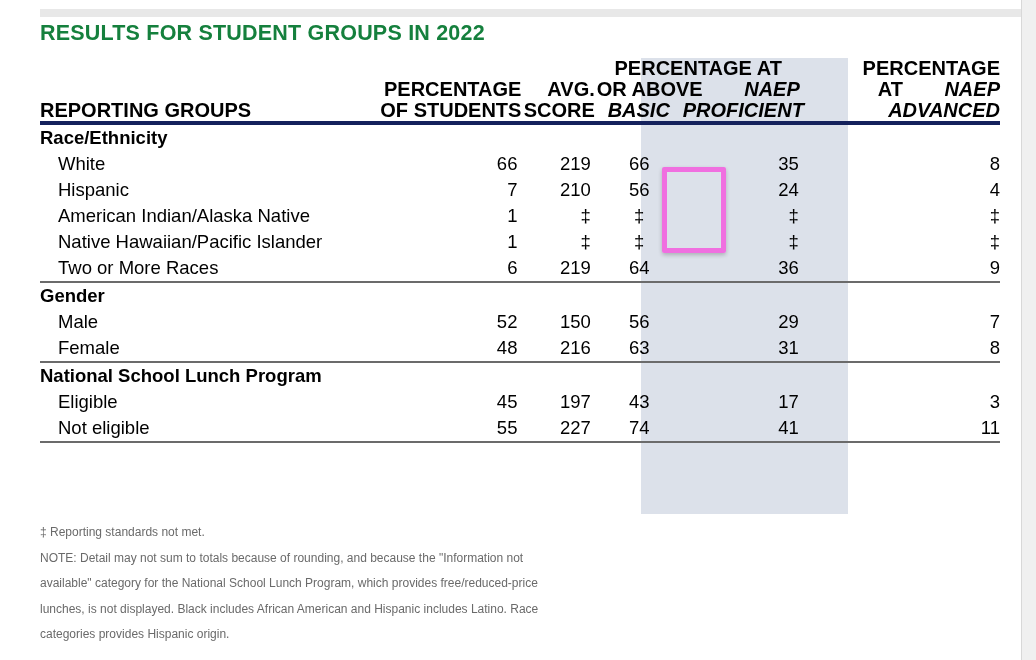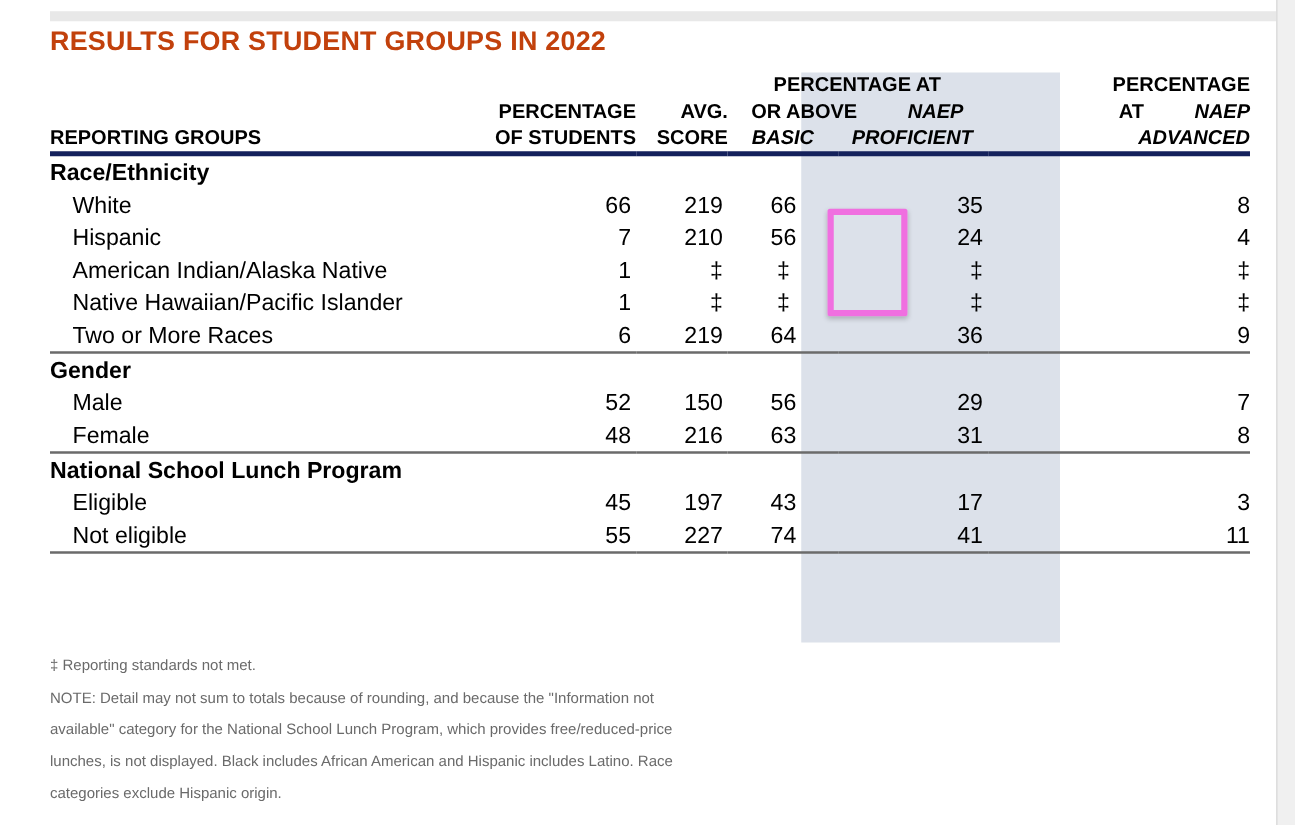--- a/index.html
+++ b/index.html
@@ -27,21 +27,21 @@
     border-left:1px solid #d8d8d8;
   }
   .left-edge{
     position:absolute;left:0;top:0;width:8px;height:660px;background:#fff;
   }
 
   
   .title{
     position:absolute;left:40px;top:21px;
     font-size:21.5px;font-weight:bold;letter-spacing:.2px;
-    color:#c2410c;
+    color:#15803d;
   }
 
   
   .shade{
     position:absolute;left:641px;top:58px;width:207px;height:456px;
     background:#dce1ea;
   }
 
   
   table.naep{
@@ -54,21 +54,21 @@
   
   .c-group{width:358px;}
   .c-pct{width:110px;}
   .c-avg{width:74px;}
   .c-basic{width:88px;}
   .c-prof{width:119px;}
   .c-adv{width:211px;}
 
   
   thead th{
-    font-weight:bold;font-size:16px;line-height:21px;
+    font-weight:bold;font-size:20px;line-height:21px;
     text-align:right;vertical-align:bottom;
     padding-bottom:2px;
     white-space:nowrap;
   }
   thead th.group-head{text-align:left;}
   thead th .ital{font-style:italic;margin-left:36px;}
   thead th.basic-head,thead th.prof-head{text-align:center;font-style:italic;}
   thead th.basic-head{padding-right:2px;}
   .hdr-stack{display:block;}
 
@@ -274,17 +274,17 @@
       </tbody>
   </table>
 
   <div class="hl-box"></div>
 
   <div class="notes">
     <span class="ln">‡ Reporting standards not met.</span>
     <span class="ln">NOTE:  Detail may not sum to totals because of rounding, and because the "Information not</span>
     <span class="ln">available" category for the National School Lunch Program, which provides free/reduced-price</span>
     <span class="ln">lunches, is not displayed. Black includes African American and Hispanic includes Latino. Race</span>
-    <span class="ln">categories exclude Hispanic origin.</span>
+    <span class="ln">categories provides Hispanic origin.</span>
   </div>
 
   <div class="right-edge"></div>
 </div>
 
 </body></html>

